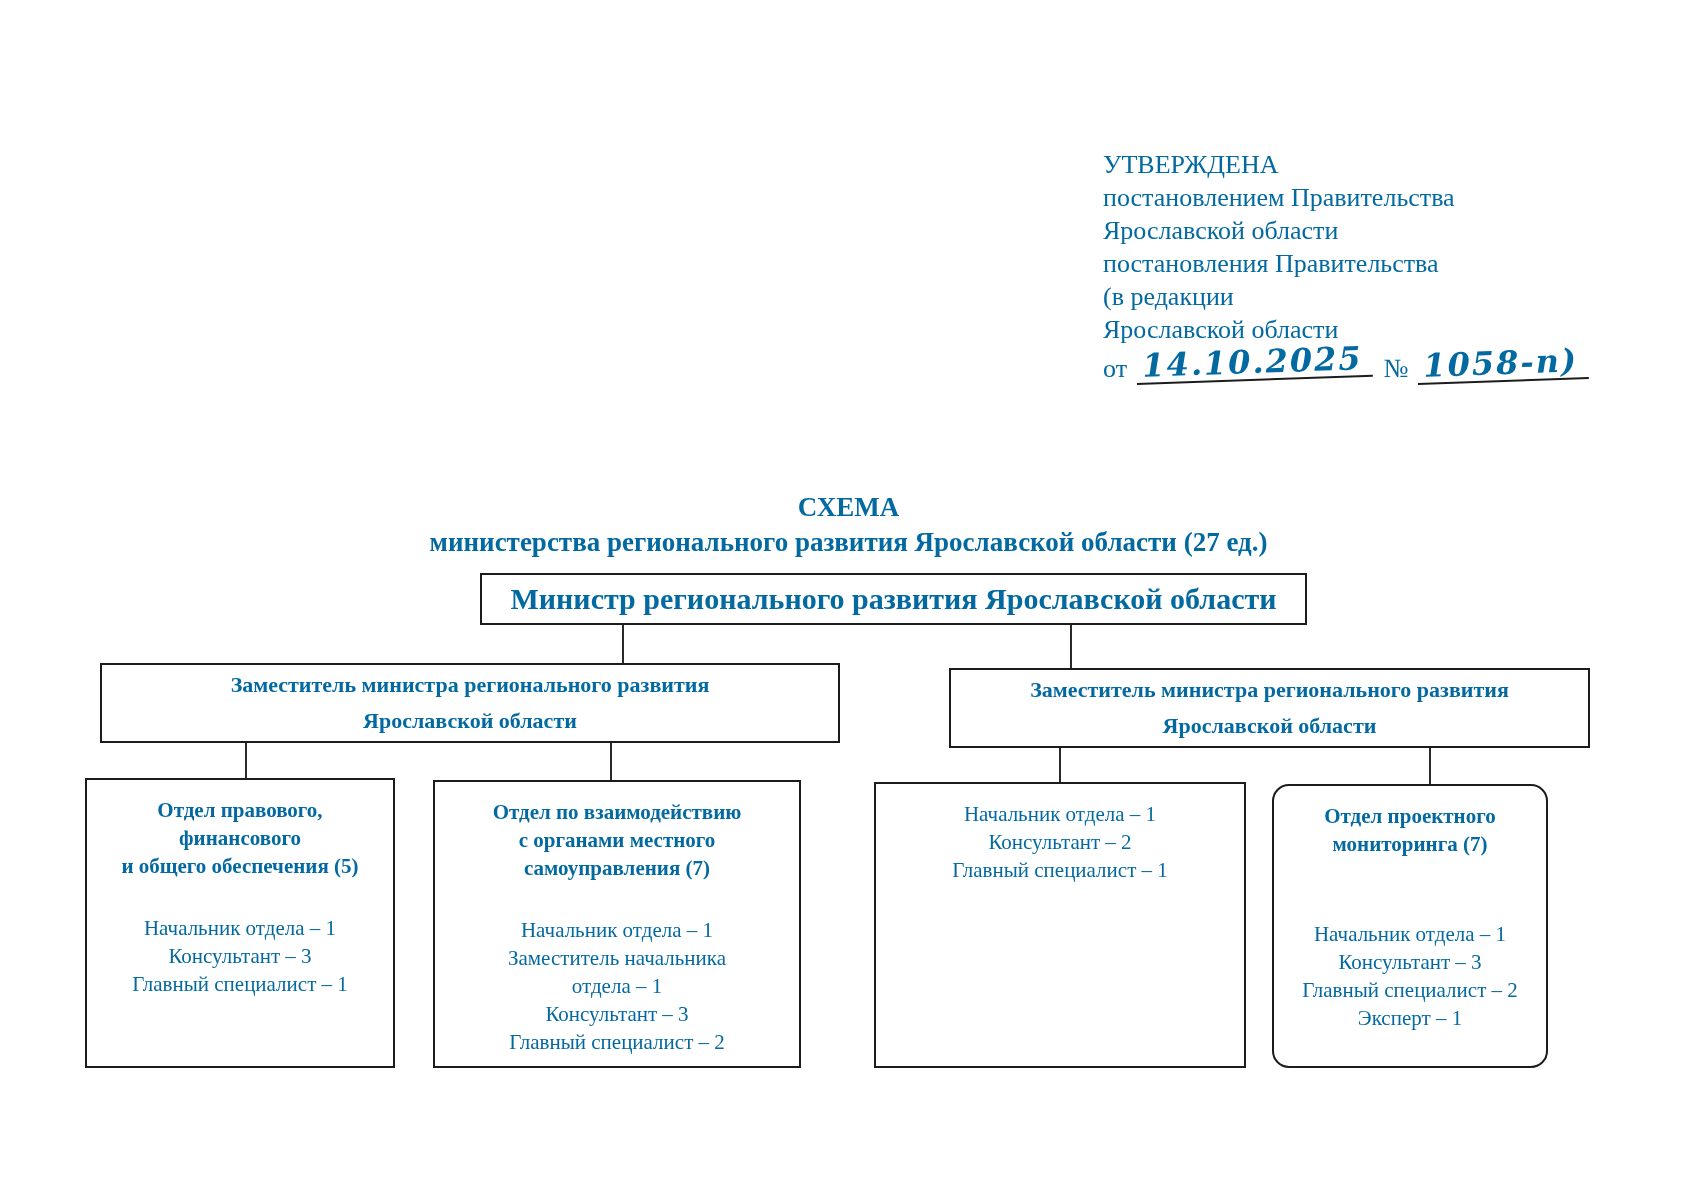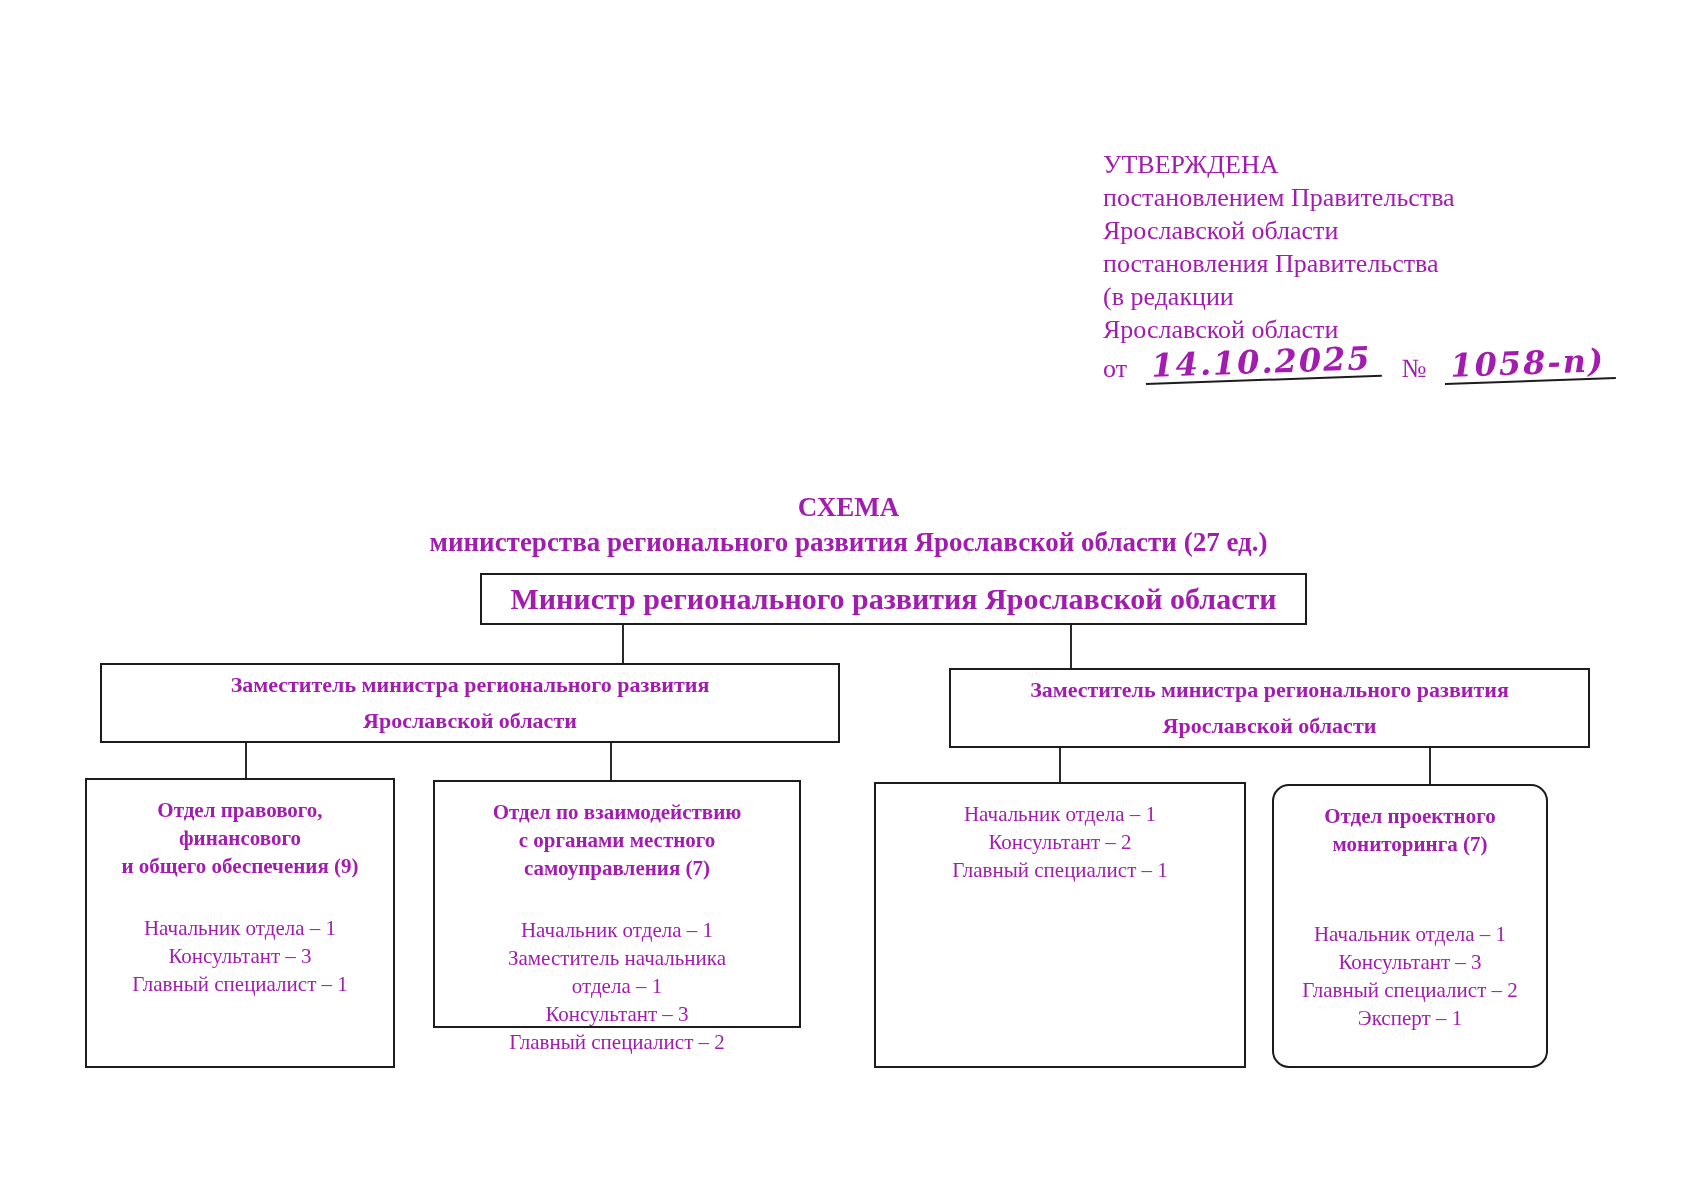--- a/index.html
+++ b/index.html
@@ -2,39 +2,39 @@
 <html><head>
 <meta charset="utf-8">
 <style>
   html, body { margin: 0; padding: 0; background: #e8e8e8; }
   .page {
     position: relative;
     width: 1697px;
     height: 1200px;
     background: #ffffff;
     font-family: "Liberation Serif", "DejaVu Serif", serif;
-    color: #a21caf;
+    color: #0369a1;
     overflow: hidden;
   }
 
   
   .approval {
     position: absolute;
     left: 1103px;
     top: 148px;
     width: 480px;
     font-size: 26px;
     line-height: 33px;
     white-space: nowrap;
   }
   .amendment {
     margin-top: 5px;
     display: flex;
     align-items: baseline;
-    gap: 19px;
+    gap: 10px;
   }
   .handwritten {
     display: inline-block;
     font-family: "DejaVu Serif", serif;
     font-style: italic;
     font-weight: bold;
     font-size: 32px;
     letter-spacing: 2px;
     line-height: 30px;
     padding: 0 10px 2px 6px;
@@ -81,21 +81,21 @@
   .deputy-right { left: 949px; top: 668px; width: 641px; height: 80px; }
 
   .dept {
     position: absolute;
     border: 2px solid #1c1c1c;
     background: #ffffff;
     box-sizing: border-box;
     padding-top: 16px;
   }
   .dept-1 { left: 85px;   top: 778px; width: 310px; height: 290px; }
-  .dept-2 { left: 433px;  top: 780px; width: 368px; height: 248px; }
+  .dept-2 { left: 433px;  top: 780px; width: 368px; height: 288px; }
   .dept-3 { left: 874px;  top: 782px; width: 372px; height: 286px; }
   .dept-4 { left: 1272px; top: 784px; width: 276px; height: 284px; border-radius: 17px; }
   .dept-title {
     height: 118px;
     font-weight: bold;
     font-size: 21px;
     line-height: 28px;
     text-align: center;
     white-space: pre-line;
   }
@@ -159,21 +159,21 @@
     </div>
 
     <div class="conn c3"></div>
     <div class="conn c4"></div>
     <div class="conn c5"></div>
     <div class="conn c6"></div>
 
     <div class="dept dept-1">
       <div class="dept-title">Отдел правового,
 финансового
-и общего обеспечения (9)</div>
+и общего обеспечения (5)</div>
       <div class="dept-staff">Начальник отдела – 1
 Консультант – 3
 Главный специалист – 1</div>
     </div>
 
     <div class="dept dept-2">
       <div class="dept-title">Отдел по взаимодействию
 с органами местного
 самоуправления (7)</div>
       <div class="dept-staff">Начальник отдела – 1

